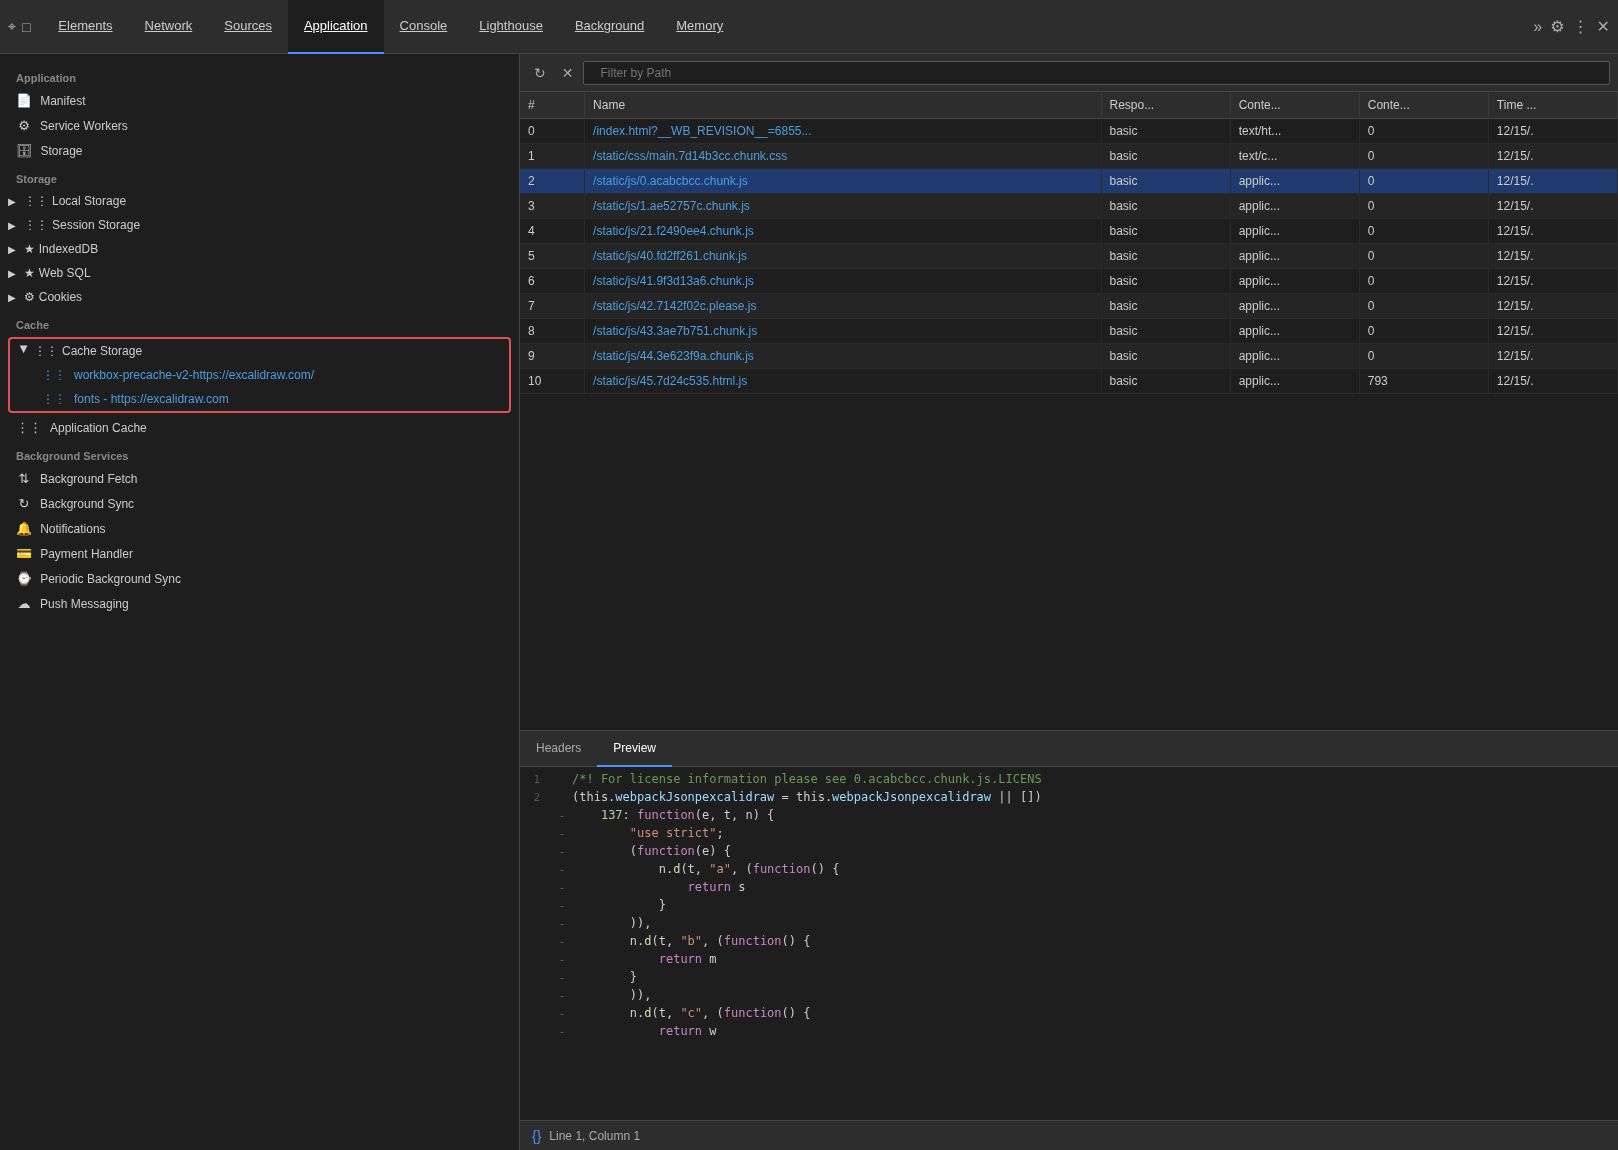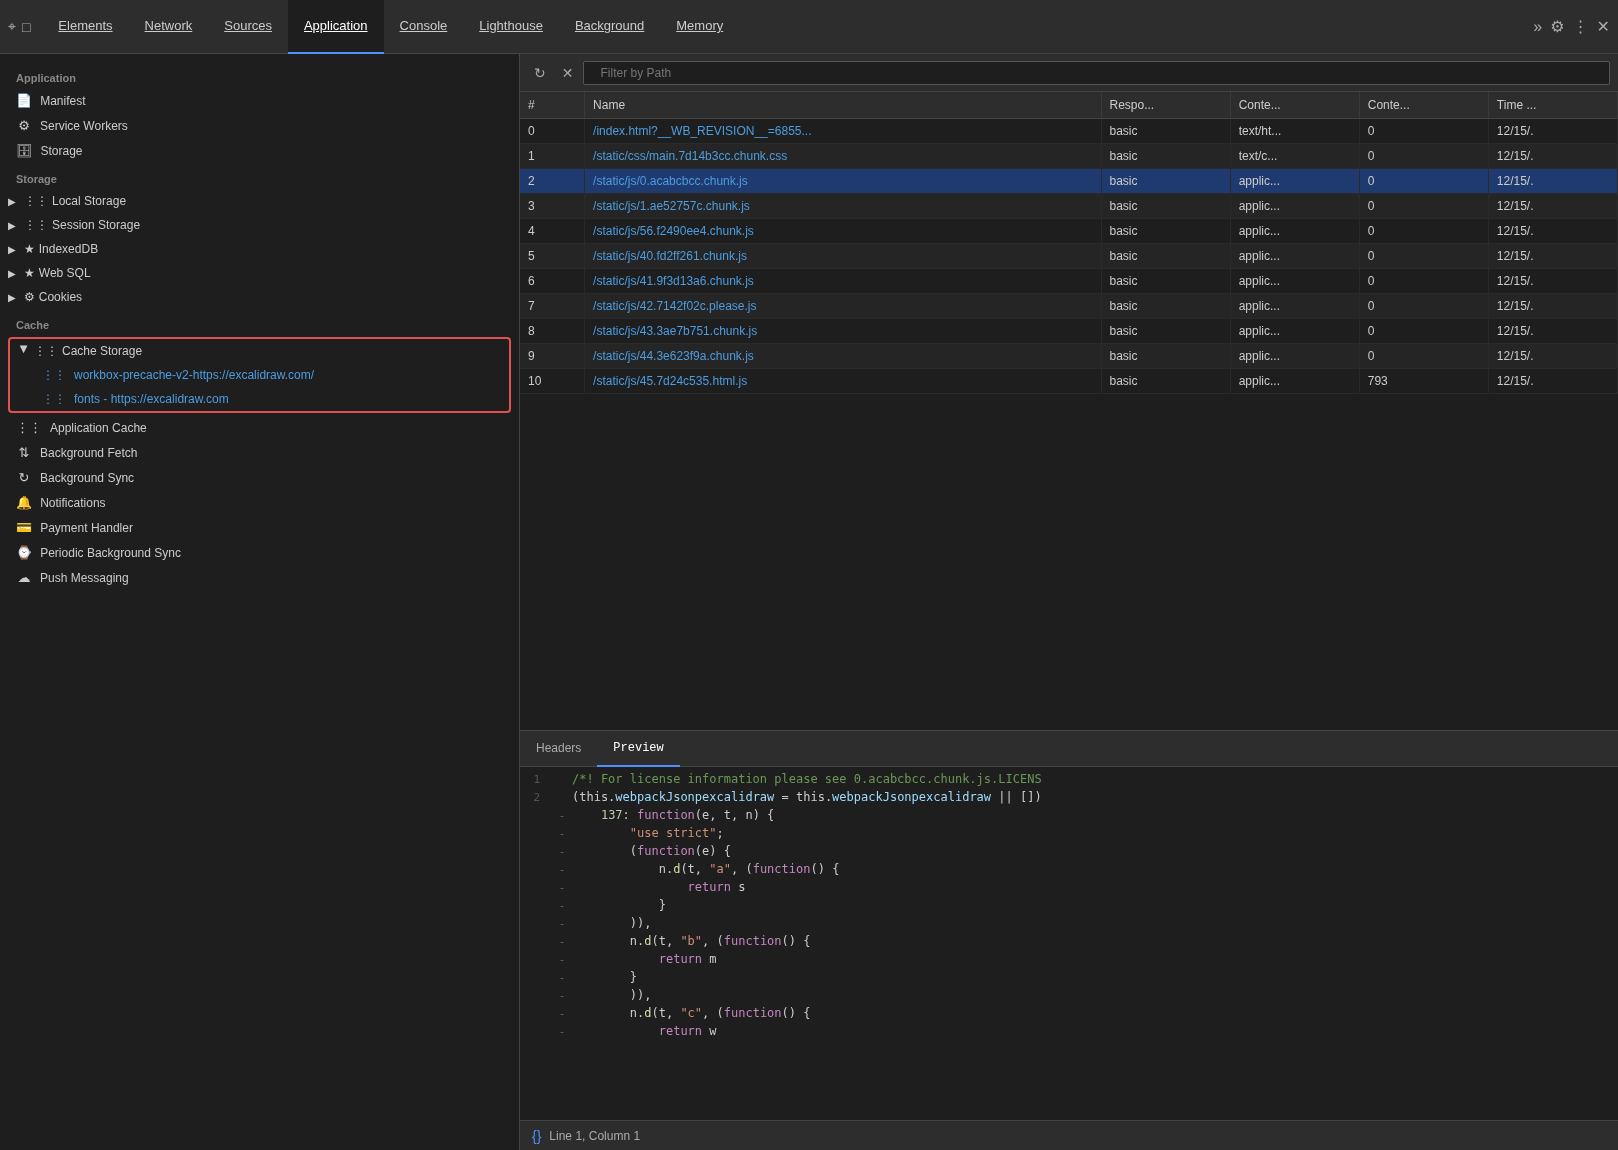--- a/index.html
+++ b/index.html
@@ -235,21 +235,20 @@
       display: flex;
       align-items: center;
       cursor: pointer;
       color: #aaa;
       font-size: 12px;
       border-bottom: 2px solid transparent;
     }
     .bottom-tab.active {
       color: #fff;
       border-bottom: 2px solid #4d90fe;
-      font-family: Liberation Mono, monospace;
     }
     .code-view {
       flex: 1;
       background: #1e1e1e;
       overflow: auto;
       padding: 4px 0;
       font-family: 'Consolas', 'Monaco', monospace;
       font-size: 12px;
     }
     .code-line {
@@ -377,20 +376,21 @@
       <div class="cache-sub-item">
         <span class="icon">⋮⋮</span>
         <span>fonts - https://excalidraw.com</span>
       </div>
     </div>
     <div class="sidebar-item">
       <span class="icon">⋮⋮</span>
       <span>Application Cache</span>
     </div>
 
+    <div class="sidebar-section-header">Background Services</div>
     <div class="sidebar-item">
       <span class="icon">⇅</span>
       <span>Background Fetch</span>
     </div>
     <div class="sidebar-item">
       <span class="icon">↻</span>
       <span>Background Sync</span>
     </div>
     <div class="sidebar-item">
       <span class="icon">🔔</span>
@@ -459,21 +459,21 @@
             <tr>
       <td>3</td>
       <td class="name-cell">/static/js/1.ae52757c.chunk.js</td>
       <td>basic</td>
       <td>applic...</td>
       <td>0</td>
       <td>12/15/.</td>
     </tr>
             <tr>
       <td>4</td>
-      <td class="name-cell">/static/js/56.f2490ee4.chunk.js</td>
+      <td class="name-cell">/static/js/21.f2490ee4.chunk.js</td>
       <td>basic</td>
       <td>applic...</td>
       <td>0</td>
       <td>12/15/.</td>
     </tr>
             <tr>
       <td>5</td>
       <td class="name-cell">/static/js/40.fd2ff261.chunk.js</td>
       <td>basic</td>
       <td>applic...</td>

